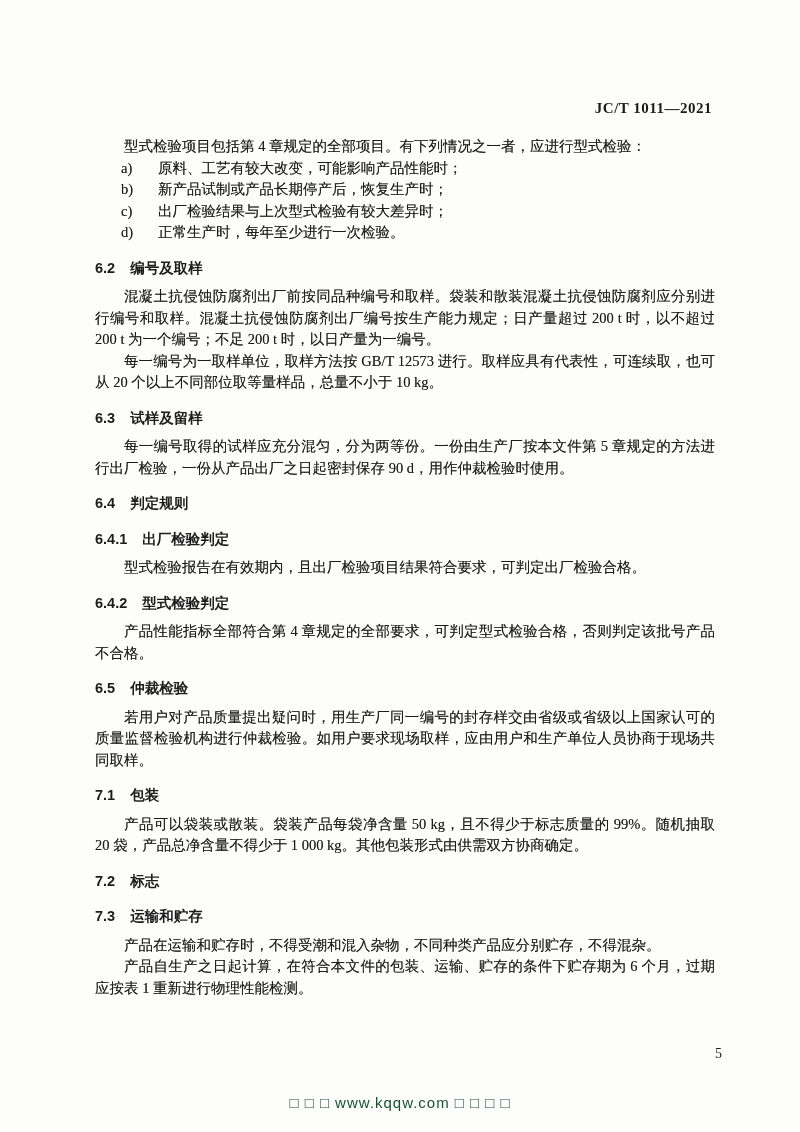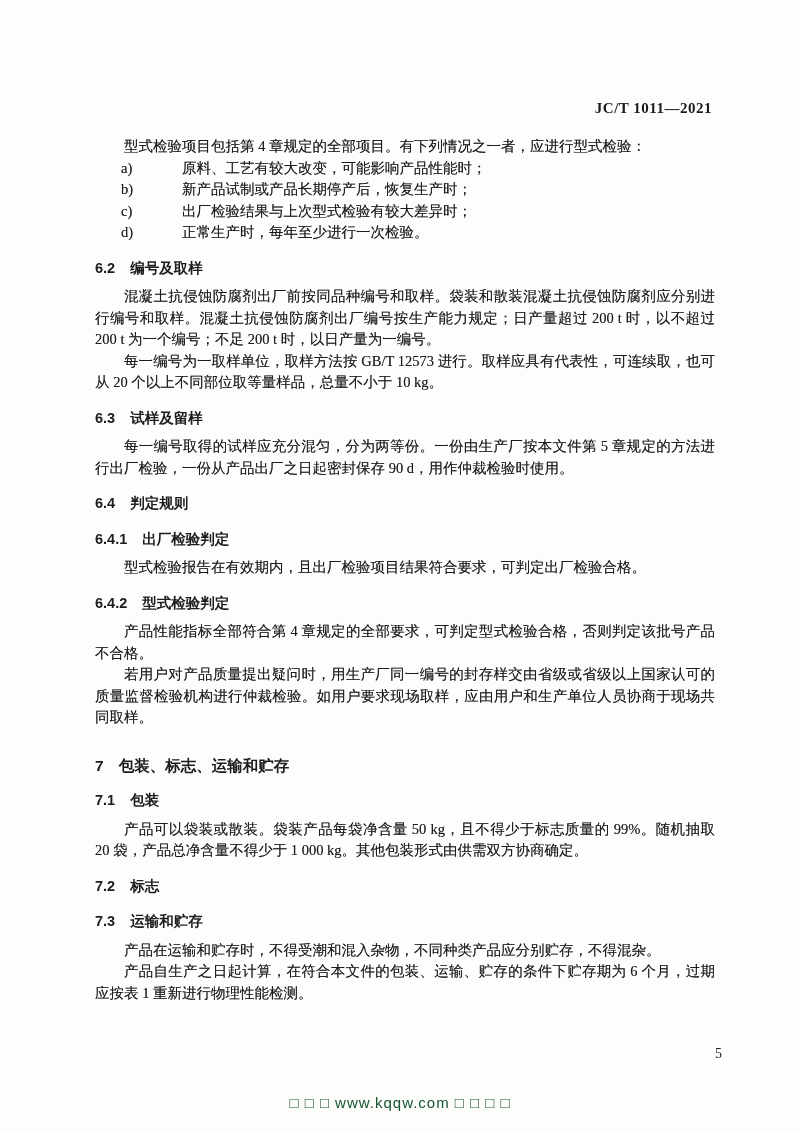--- a/index.html
+++ b/index.html
@@ -34,21 +34,21 @@
     text-align: justify;
   }
   .para {
     margin: 0;
     text-indent: 2em;
     text-shadow: 0 0 0.35px rgba(20,20,20,0.55);
   }
   .cond-list { margin: 0; padding: 0 0 0 26px; }
   .cond-item { display: flex; text-shadow: 0 0 0.35px rgba(20,20,20,0.55); }
   .cond-label { flex: none; width: 37px; }
-  .cond-text { flex: 1; margin-left: 24px; }
+  .cond-text { flex: 1; }
   .h2 {
     font-family: "Liberation Sans", "DejaVu Sans", sans-serif;
     font-weight: bold;
     font-size: 14.5px;
     margin: 14px 0 7px 0;
     text-indent: 0;
   }
   .h1 {
     font-family: "Liberation Sans", "DejaVu Sans", sans-serif;
     font-weight: bold;
@@ -126,25 +126,25 @@
     <div class="h2">
       <span class="h-num">6.4.1</span><span>出厂检验判定</span>
     </div>
     <p class="para">型式检验报告在有效期内，且出厂检验项目结果符合要求，可判定出厂检验合格。</p>
 
     <div class="h2">
       <span class="h-num">6.4.2</span><span>型式检验判定</span>
     </div>
     <p class="para">产品性能指标全部符合第 4 章规定的全部要求，可判定型式检验合格，否则判定该批号产品不合格。</p>
 
+    <div class="h2">
+      <span class="h-num">6.5</span><span>仲裁检验</span>
+    </div>
     <p class="para">若用户对产品质量提出疑问时，用生产厂同一编号的封存样交由省级或省级以上国家认可的质量监督检验机构进行仲裁检验。如用户要求现场取样，应由用户和生产单位人员协商于现场共同取样。</p>
 
-    <div class="h1">
-      <span class="h-num">7</span><span>包装、标志、运输和贮存</span>
-    </div>
 
     <div class="h2">
       <span class="h-num">7.1</span><span>包装</span>
     </div>
     <p class="para">产品可以袋装或散装。袋装产品每袋净含量 50 kg，且不得少于标志质量的 99%。随机抽取 20 袋，产品总净含量不得少于 1 000 kg。其他包装形式由供需双方协商确定。</p>
 
     <div class="h2">
       <span class="h-num">7.2</span><span>标志</span>
     </div>
 

